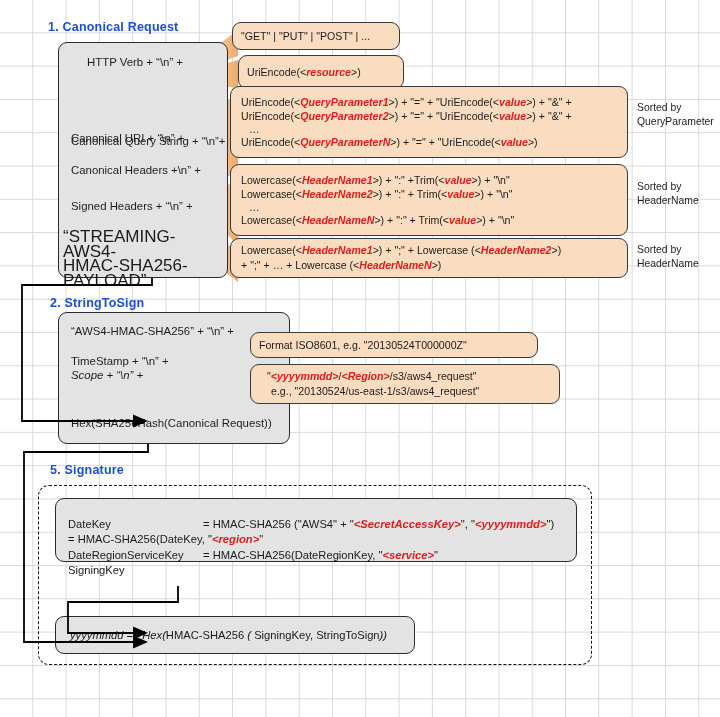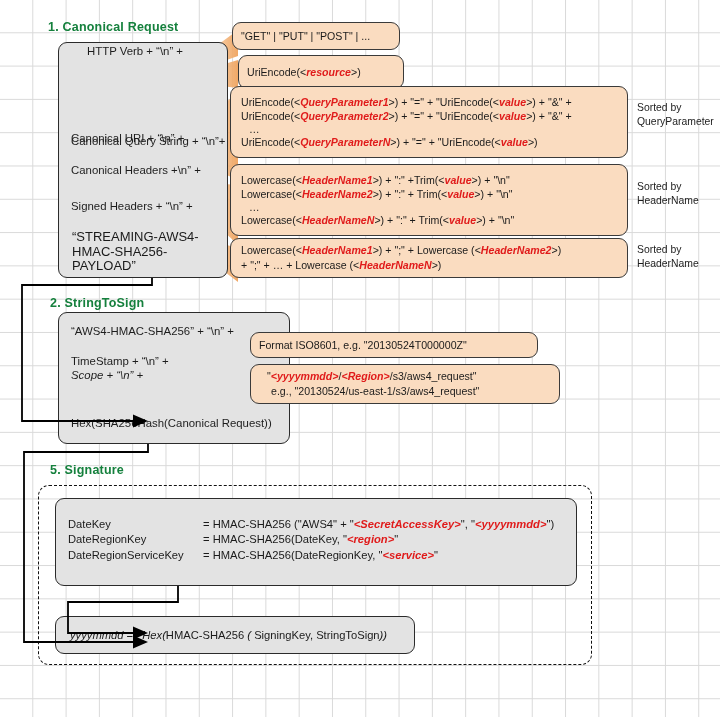--- a/index.html
+++ b/index.html
@@ -11,21 +11,21 @@
       linear-gradient(to bottom, #d9d9d9 1px, transparent 1px);
     background-size:33.3px 33.3px;
     background-position:-1px -1px;
     font-family:"Liberation Sans", sans-serif;
     font-size:11px;
     color:#1a1a1a;
   }
   .abs{position:absolute;box-sizing:border-box;}
 
   
-  .sec-title{font-weight:bold;font-size:12.5px;color:#15803d;letter-spacing:.2px;white-space:nowrap;}
+  .sec-title{font-weight:bold;font-size:12.5px;color:#1d4ed8;letter-spacing:.2px;white-space:nowrap;}
 
   
   .graybox{
     background:#e3e3e3;border:1.3px solid #2b2b2b;border-radius:9px;
   }
   .grayline{position:absolute;white-space:nowrap;font-size:11.4px;color:#1d1d1d;}
 
   
   .callout{
     background:#fadcc0;border:1.2px solid #3a3a3a;border-radius:9px;
@@ -68,26 +68,26 @@
     </defs>
     <polygon points="0,50 68,0 68,26" fill="url(#g1)"></polygon>
     <polygon points="0,50 68,30 68,58" fill="url(#g1)"></polygon>
     <polygon points="0,120 68,62 68,150" fill="url(#g1)"></polygon>
     <polygon points="0,150 68,155 68,215" fill="url(#g1)"></polygon>
     <polygon points="0,200 68,218 68,252" fill="url(#g1)"></polygon>
   </svg>
 </div>
 
 <div class="abs graybox" style="left:58px;top:42px;width:170px;height:236px;z-index:2;">
-  <div class="grayline" style="left:12px;top:2px;padding-left:16px;">HTTP Verb + “\n” +</div>
+  <div class="grayline" style="left:12px;top:13px;padding-left:16px;">HTTP Verb + “\n” +</div>
   <div class="grayline" style="left:12px;top:49px;margin-top:40px;">Canonical URI + “\n” +</div>
   <div class="grayline" style="left:12px;top:92px;">Canonical Query String + “\n”+</div>
   <div class="grayline" style="left:12px;top:121px;">Canonical Headers +\n” +</div>
   <div class="grayline" style="left:12px;top:157px;">Signed Headers + “\n” +</div>
-  <div style="position:absolute;left:13px;top:187px;font-size:13px;line-height:14.5px;">
+  <div style="position:absolute;left:4px;top:187px;font-size:17px;line-height:14.5px;">
     <div>“STREAMING-AWS4-</div>
     <div>HMAC-SHA256-</div>
     <div>PAYLOAD”</div>
   </div>
 </div>
 
 <div class="abs callout" style="left:232px;top:22px;width:168px;height:28px;">
   <span class="in">"GET" | "PUT" | "POST" | ...</span>
 </div>
 
@@ -157,35 +157,35 @@
   <span class="in">
     <div style="padding-left:6px;">"<span class="red">&lt;yyyymmdd&gt;</span>/<span class="red">&lt;Region&gt;</span>/s3/aws4_request"</div>
     <div style="padding-left:10px;">e.g., "20130524/us-east-1/s3/aws4_request"</div>
   </span>
 </div>
 
 <div class="abs sec-title" style="left:50px;top:463px;">5. Signature</div>
 
 <div class="abs dashbox" style="left:38px;top:485px;width:554px;height:180px;z-index:1;"></div>
 
-<div class="abs graybox" style="left:55px;top:498px;width:522px;height:88px;z-index:2;">
+<div class="abs graybox" style="left:55px;top:498px;width:522px;height:64px;z-index:2;">
   <div style="position:absolute;left:12px;top:18px;font-size:11.2px;line-height:15.4px;white-space:nowrap;">
     <div style="display:flex;">
       <span style="display:inline-block;width:135px;">DateKey</span>
       <span>= HMAC-SHA256 ("AWS4" + "<span class="red">&lt;SecretAccessKey&gt;</span>", "<span class="red">&lt;yyyymmdd&gt;</span>")</span>
     </div>
     <div style="display:flex;">
-      <span style="display:inline-block;width:135px;">DateRegionKey</span>
       <span>= HMAC-SHA256(DateKey, "<span class="red">&lt;region&gt;</span>"</span>
     </div>
     <div style="display:flex;align-items:center;">
       <span style="display:inline-block;width:135px;">DateRegionServiceKey</span>
       <span>= HMAC-SHA256(DateRegionKey, "<span class="red">&lt;service&gt;</span>"</span>
     </div>
     <div style="display:flex;">
+      <span style="display:inline-block;width:135px;">SigningKey</span>
     </div>
   </div>
 </div>
 
 <div class="abs graybox" style="left:55px;top:616px;width:360px;height:38px;z-index:2;display:flex;align-items:center;">
   <div style="padding-left:14px;font-size:11.2px;white-space:nowrap;">
     <span class="ital">yyyymmdd</span>
     <span>=</span>
     <span style="padding-left:6px;"><span class="ital">Hex(</span>HMAC-SHA256 <span class="ital">(</span> SigningKey, StringToSign<span class="ital">))</span></span>
   </div>

